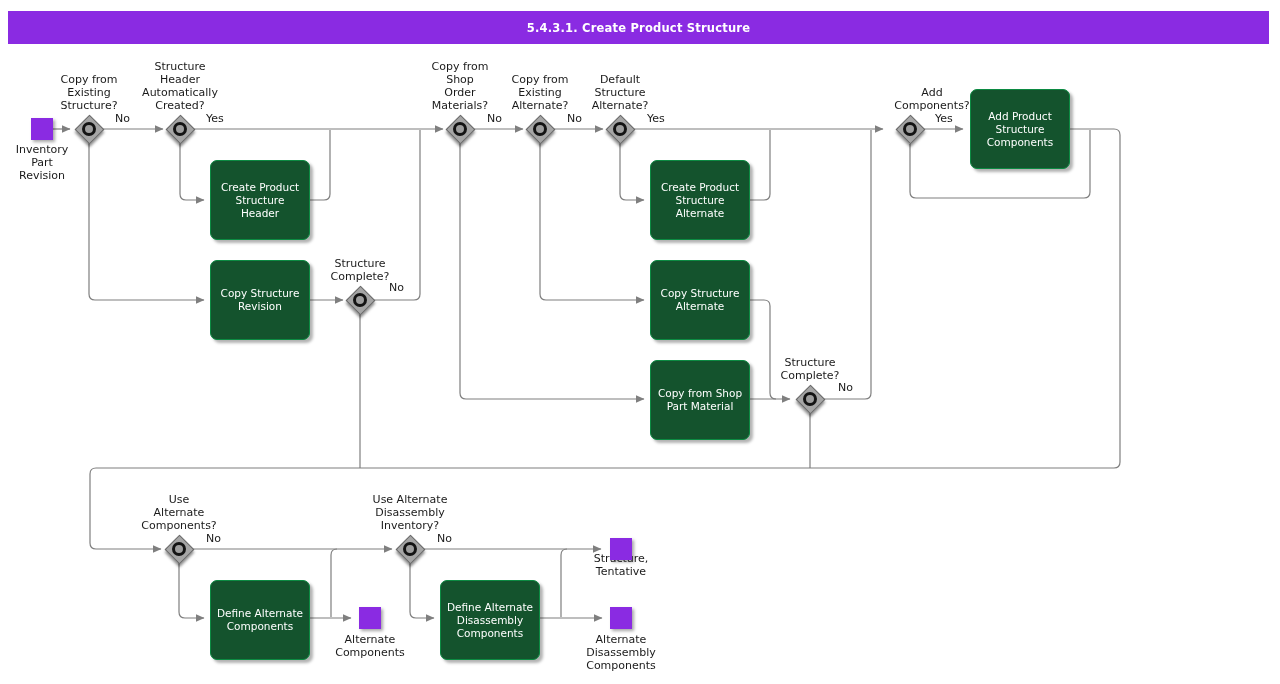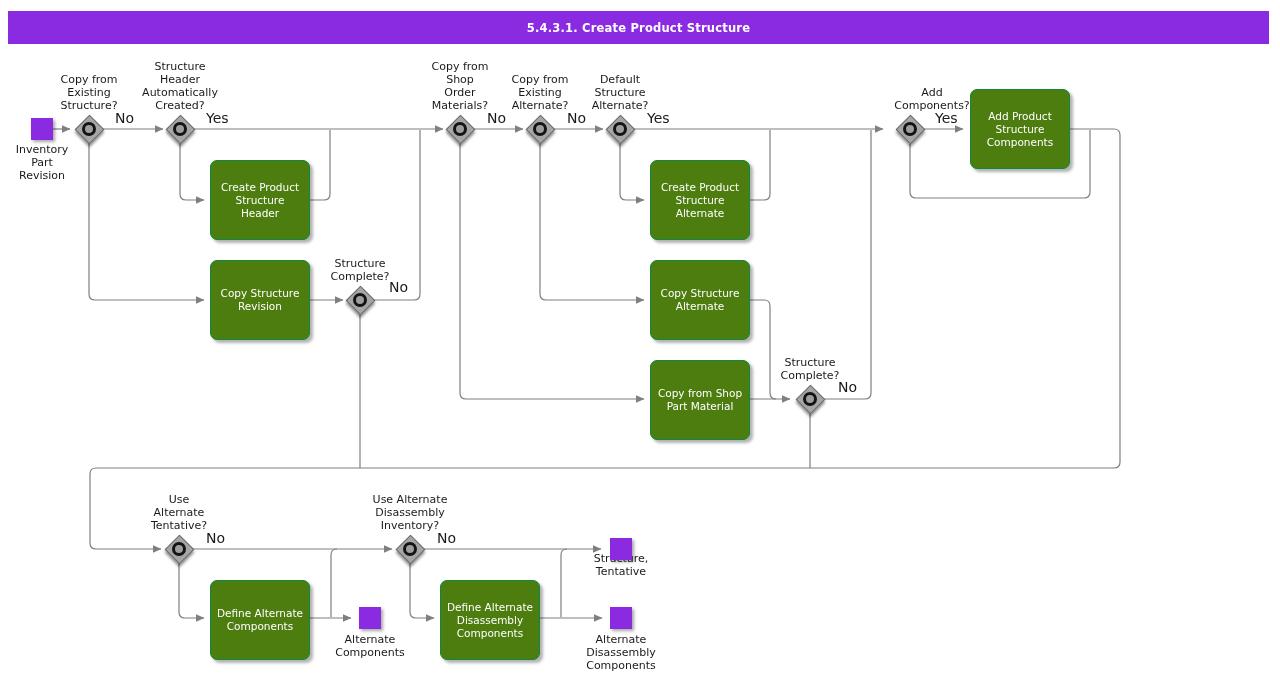--- a/index.html
+++ b/index.html
@@ -9,21 +9,21 @@
     color:#1a1a1a;
   }
   .titlebar{
     position:absolute;left:8px;top:11px;width:1261px;height:33px;
     background:#8a2be2;color:#ffffff;font-size:11.5px;font-weight:bold;
     display:flex;align-items:center;justify-content:center;letter-spacing:.2px;
   }
   svg.connectors{position:absolute;left:0;top:0;z-index:1;}
   .activity{
     position:absolute;width:100px;height:80px;z-index:3;
-    background:#4d7c0f;border:1px solid #0c8a42;border-radius:7px;
+    background:#14532d;border:1px solid #0c8a42;border-radius:7px;
     color:#ffffff;font-size:10.5px;line-height:13px;text-align:center;
     display:flex;align-items:center;justify-content:center;
     white-space:pre-line;box-sizing:border-box;
     box-shadow:3px 3px 3px rgba(0,0,0,0.30);
     cursor:pointer;
   }
   .diamond{position:absolute;width:28px;height:28px;z-index:4;}
   .dshape{
     position:absolute;left:4px;top:4px;width:19px;height:19px;
     background:#a6a6a6;border:1px solid #686868;
@@ -38,21 +38,21 @@
   .event{
     position:absolute;width:22px;height:22px;z-index:4;
     background:#8a2be2;box-shadow:2px 2px 3px rgba(0,0,0,0.35);
   }
   .dlabel,.elabel{
     position:absolute;width:110px;z-index:2;
     font-size:11px;line-height:13px;text-align:center;white-space:pre-line;
   }
   .elabel{width:100px;}
   .branch{
-    position:absolute;z-index:2;font-size:14px;line-height:13px;
+    position:absolute;z-index:2;font-size:11px;line-height:13px;
   }
 </style>
 </head>
 <body>
 
 <div class="titlebar">
   <span>5.4.3.1. Create Product Structure</span>
 </div>
 
 <svg class="connectors" width="1280" height="684">
@@ -192,21 +192,21 @@
 <div class="dlabel" style="left:755px;top:356px">Structure
 Complete?</div>
 <div class="branch" style="left:838px;top:381px">No</div>
 
 <div class="diamond" style="left:165px;top:535px">
   <div class="dshape"></div>
     <div class="dring"></div>
 </div>
 <div class="dlabel" style="left:124px;top:493px">Use
 Alternate
-Tentative?</div>
+Components?</div>
 <div class="branch" style="left:206px;top:532px">No</div>
 
 <div class="diamond" style="left:396px;top:535px">
   <div class="dshape"></div>
     <div class="dring"></div>
 </div>
 <div class="dlabel" style="left:355px;top:493px">Use Alternate
 Disassembly
 Inventory?</div>
 <div class="branch" style="left:437px;top:532px">No</div>

